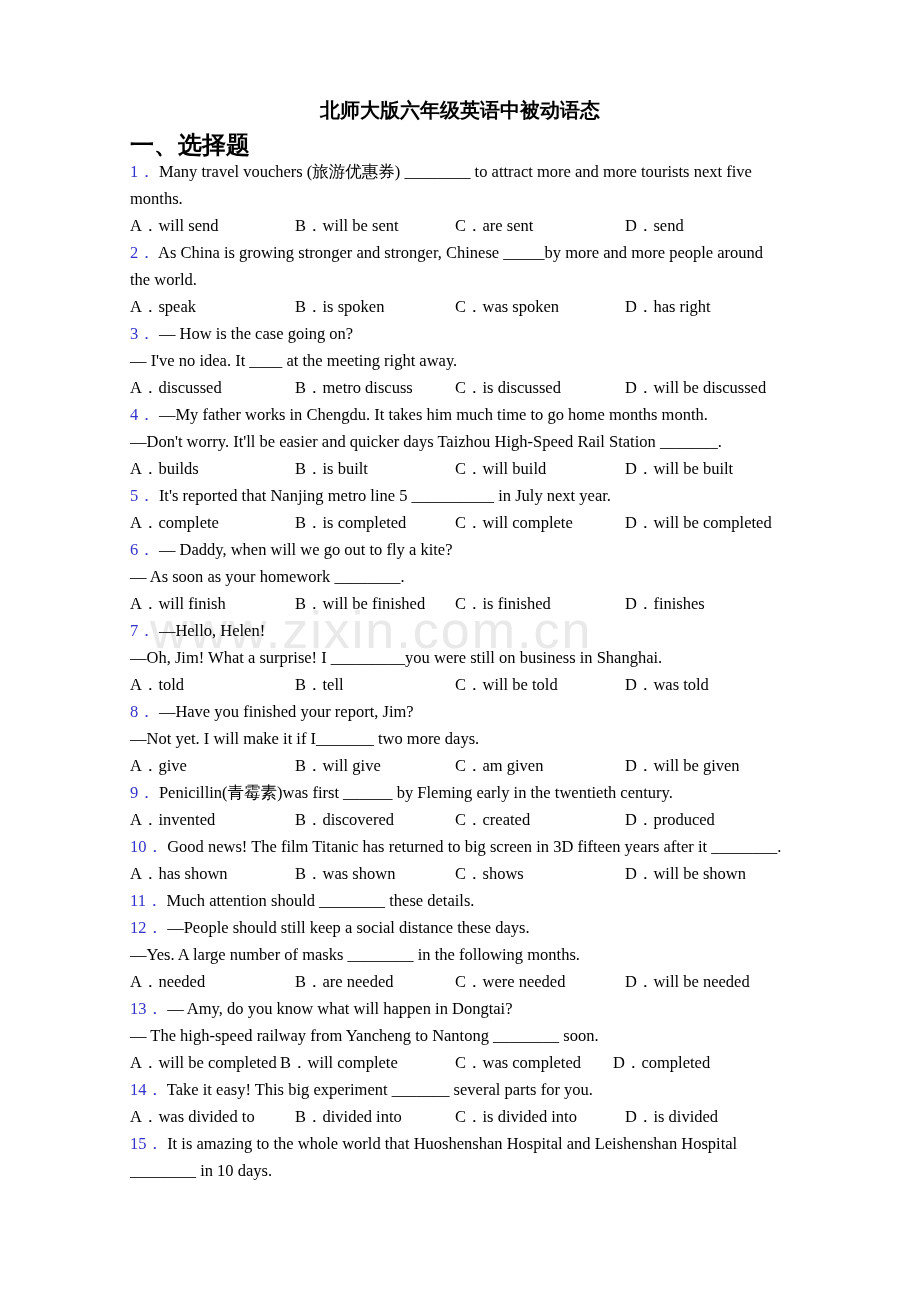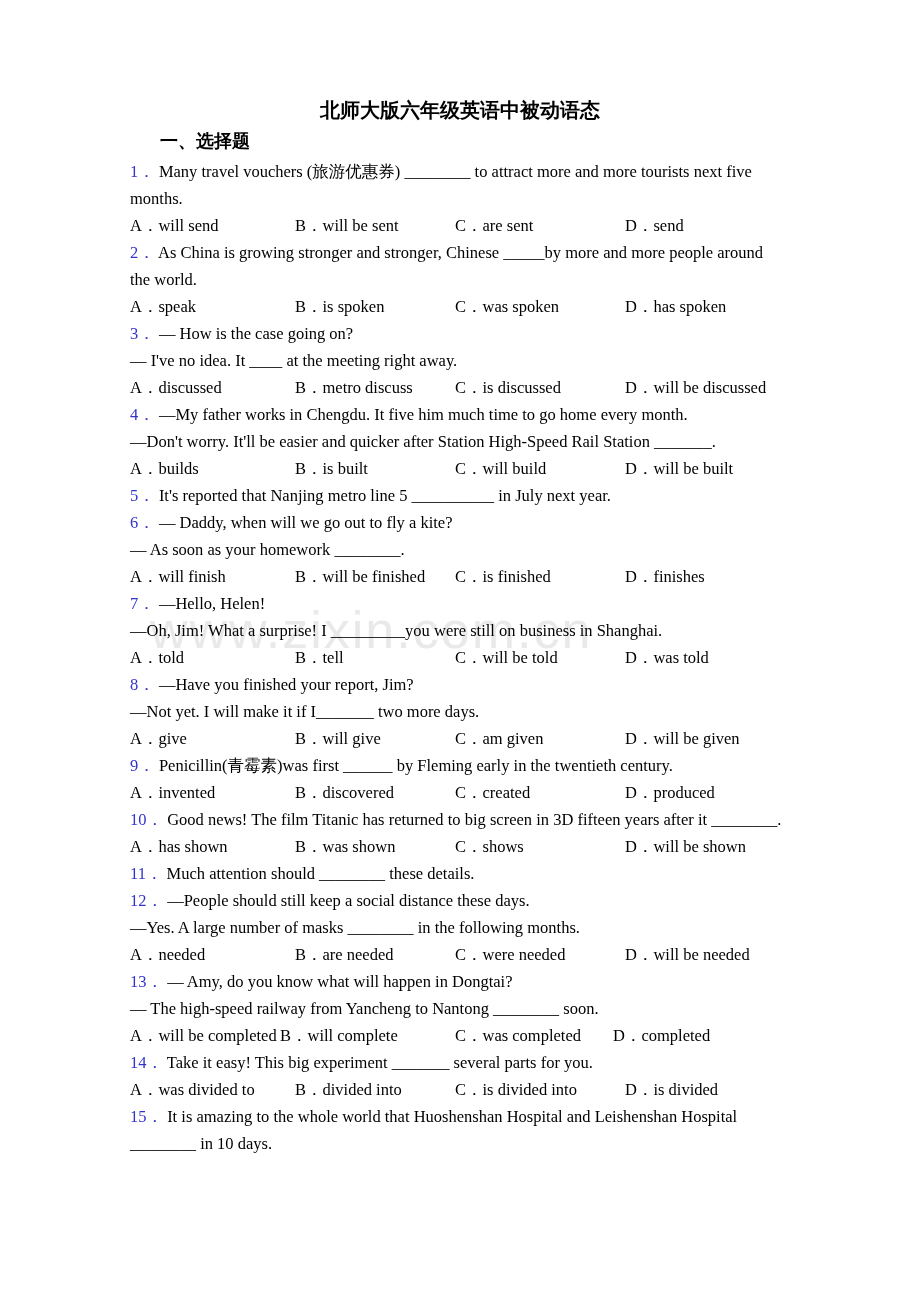--- a/index.html
+++ b/index.html
@@ -57,22 +57,21 @@
     font-size: 20px;
     letter-spacing: 0px;
   }
 
   .section-heading {
     position: absolute;
     left: 130px;
     top: 129px;
     font-family: "Liberation Sans", "DejaVu Sans", sans-serif;
     font-weight: bold;
-    font-size: 18px;
-    margin-left: 30px;
+    font-size: 24px;
   }
 
   #body-block {
     position: absolute;
     left: 130px;
     top: 158px;
     width: 670px;
   }
 
   .qline {
@@ -132,45 +131,51 @@
           <span class="opt col-d">D．send</span>
         </div>
       </div>
       <div class="question">
         <div class="qline"><span class="qnum">2．</span> <span>As China is growing stronger and stronger, Chinese _____by more and more people around</span></div>
         <div class="qline"><span>the world.</span></div>
         <div class="opts">
           <span class="opt col-a">A．speak</span>
           <span class="opt col-b">B．is spoken</span>
           <span class="opt col-c">C．was spoken</span>
-          <span class="opt col-d">D．has spoken</span>
+          <span class="opt col-d">D．has right</span>
         </div>
       </div>
       <div class="question">
         <div class="qline"><span class="qnum">3．</span> <span>— How is the case going on?</span></div>
         <div class="qline"><span>— I've no idea. It ____ at the meeting right away.</span></div>
         <div class="opts">
           <span class="opt col-a">A．discussed</span>
           <span class="opt col-b">B．metro discuss</span>
           <span class="opt col-c">C．is discussed</span>
           <span class="opt col-d">D．will be discussed</span>
         </div>
       </div>
       <div class="question">
-        <div class="qline"><span class="qnum">4．</span> <span>—My father works in Chengdu. It five him much time to go home every month.</span></div>
-        <div class="qline"><span>—Don't worry. It'll be easier and quicker after Station High-Speed Rail Station _______.</span></div>
+        <div class="qline"><span class="qnum">4．</span> <span>—My father works in Chengdu. It takes him much time to go home months month.</span></div>
+        <div class="qline"><span>—Don't worry. It'll be easier and quicker days Taizhou High-Speed Rail Station _______.</span></div>
         <div class="opts">
           <span class="opt col-a">A．builds</span>
           <span class="opt col-b">B．is built</span>
           <span class="opt col-c">C．will build</span>
           <span class="opt col-d">D．will be built</span>
         </div>
       </div>
       <div class="question">
         <div class="qline"><span class="qnum">5．</span> <span>It's reported that Nanjing metro line 5 __________ in July next year.</span></div>
+        <div class="opts">
+          <span class="opt col-a">A．complete</span>
+          <span class="opt col-b">B．is completed</span>
+          <span class="opt col-c">C．will complete</span>
+          <span class="opt col-d">D．will be completed</span>
+        </div>
       </div>
       <div class="question">
         <div class="qline"><span class="qnum">6．</span> <span>— Daddy, when will we go out to fly a kite?</span></div>
         <div class="qline"><span>— As soon as your homework ________.</span></div>
         <div class="opts">
           <span class="opt col-a">A．will finish</span>
           <span class="opt col-b">B．will be finished</span>
           <span class="opt col-c">C．is finished</span>
           <span class="opt col-d">D．finishes</span>
         </div>

